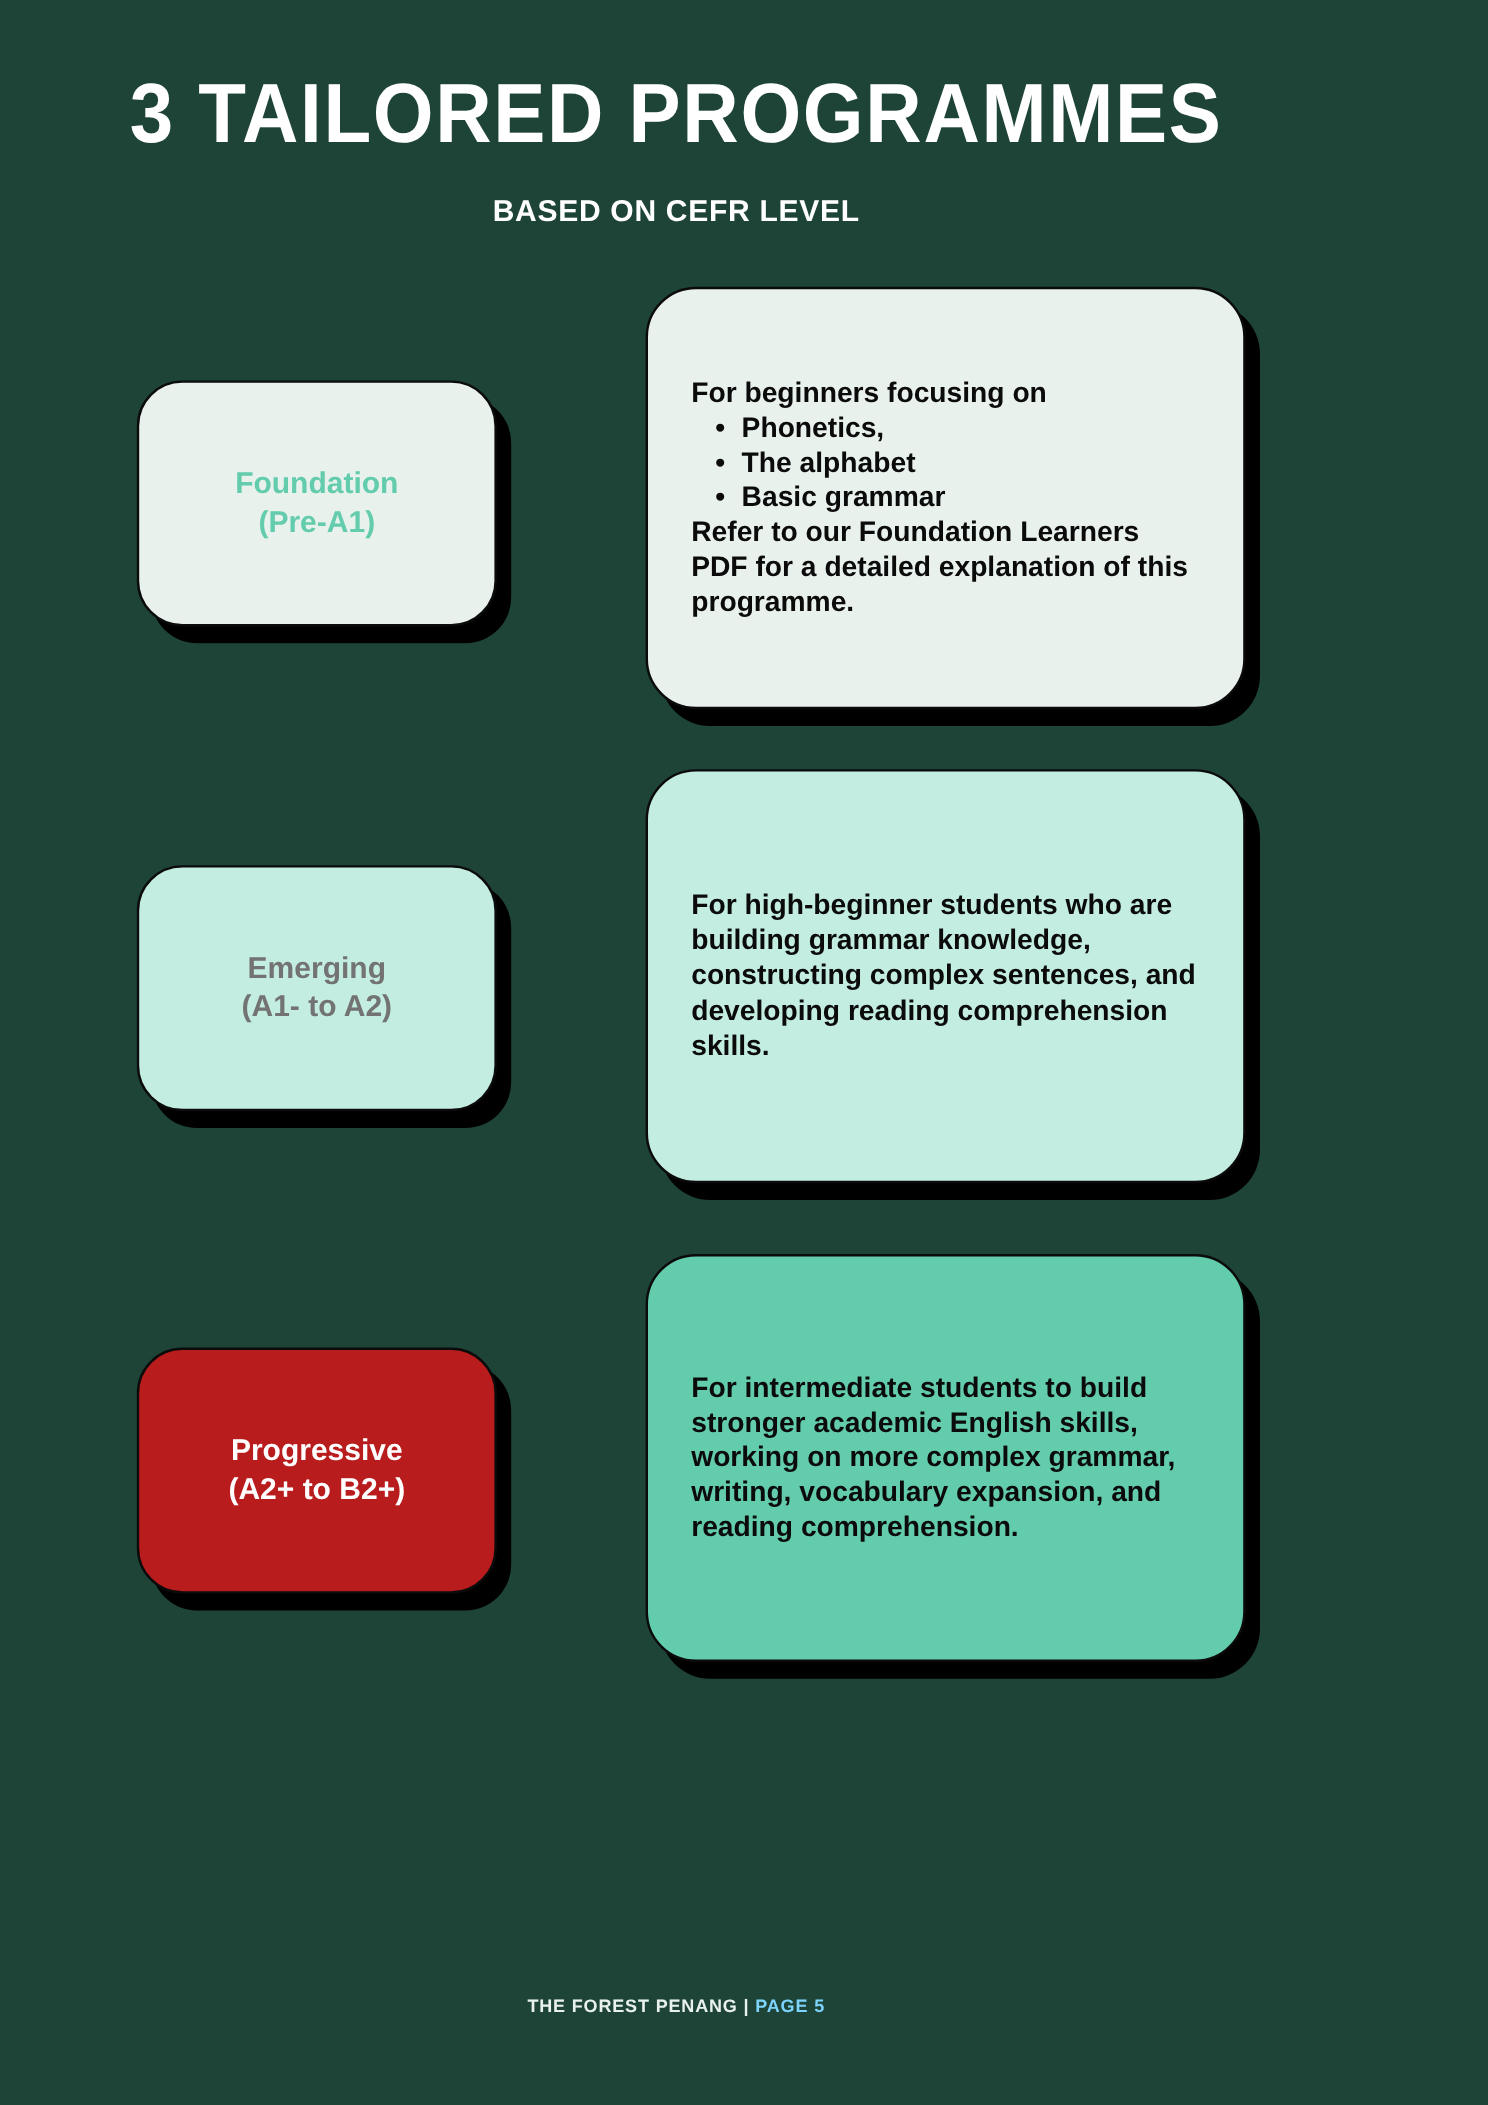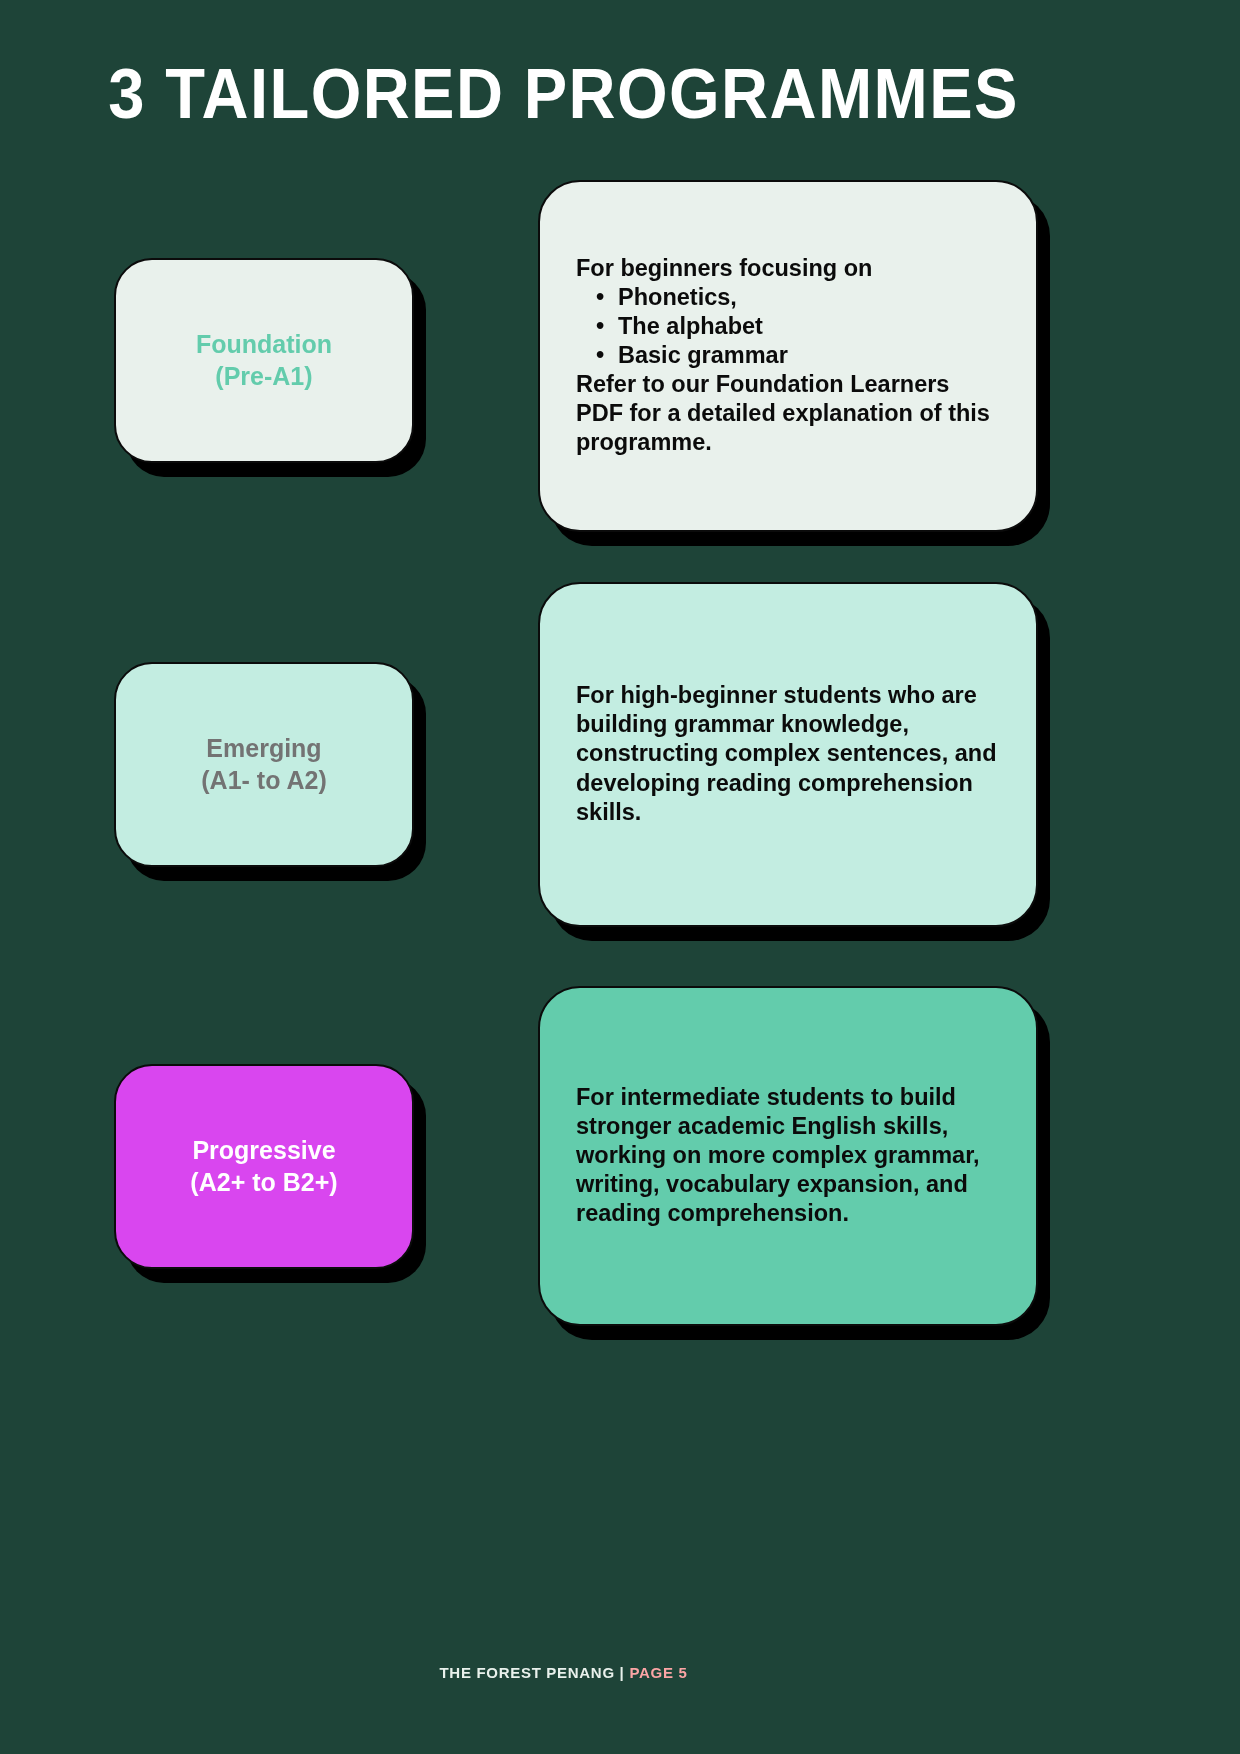--- a/index.html
+++ b/index.html
@@ -136,21 +136,21 @@
   .row-2 .desc-card {
     left: 496px;
     top: 2px;
     height: 345px;
     background: #C3EDE1;
   }
 
   
   .row-3 .label-card {
     top: 84px;
-    background: #d946ef;
+    background: #b91c1c;
   }
   .row-3 .label-text { color: #FFFFFF; }
   .row-3 .desc-card {
     left: 496px;
     top: 6px;
     height: 340px;
     background: #63CCAC;
   }
 
   
@@ -159,30 +159,31 @@
     left: 0;
     right: 0;
     bottom: 73px;
     text-align: center;
     font-size: 15px;
     font-weight: bold;
     letter-spacing: 0.7px;
     color: #E9F1EC;
   }
   .footer .page-num {
-    color: #fca5a5;
+    color: #7dd3fc;
   }
 </style>
 </head>
 <body>
 
 <div class="page">
 
   <div class="header">
     <h1 class="title">3 TAILORED PROGRAMMES</h1>
+    <div class="subtitle">BASED ON CEFR LEVEL</div>
   </div>
 
   <div class="rows">
 
     <div class="row row-1">
       <div class="card label-card">
         <div class="label-text">Foundation
 (Pre-A1)</div>
       </div>
       <div class="card desc-card">

